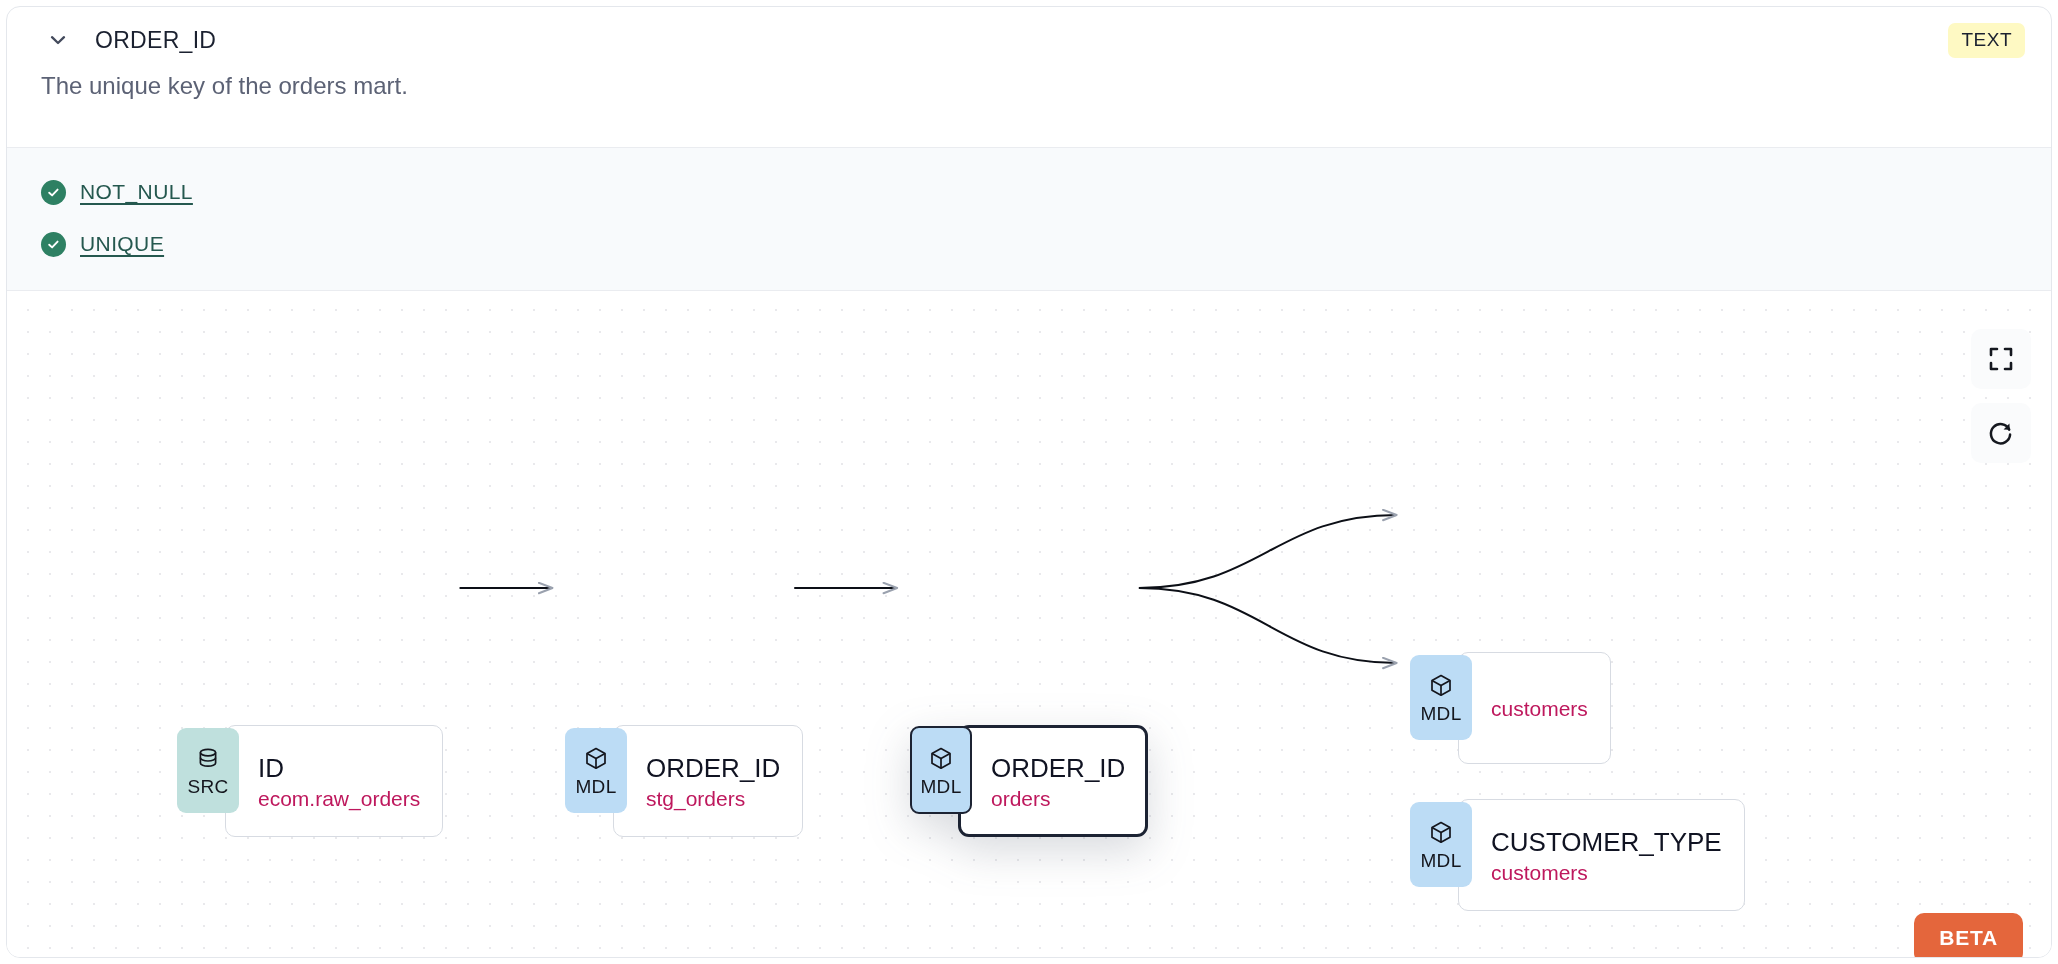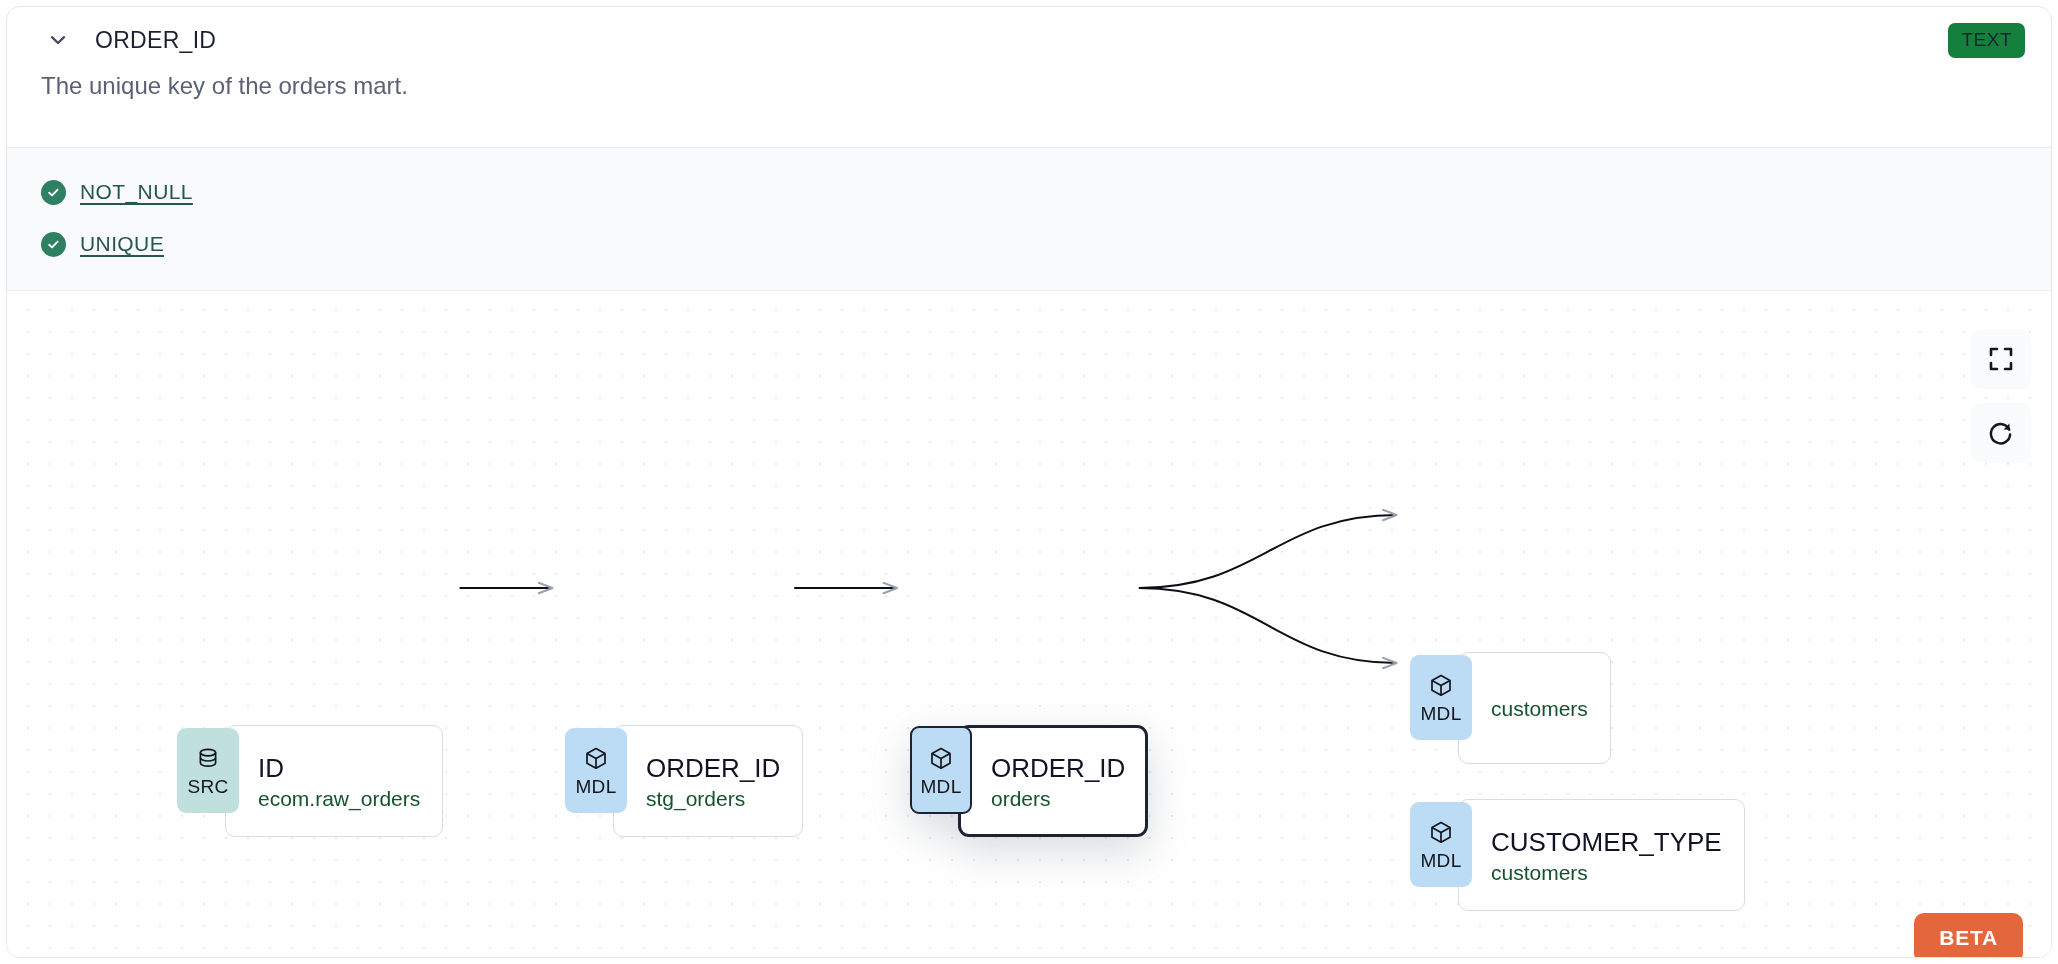--- a/index.html
+++ b/index.html
@@ -45,21 +45,21 @@
   .col-title {
     margin-left: 20px;
     font-size: 23px;
     letter-spacing: 0.3px;
     color: #1b2130;
     font-weight: 400;
     white-space: nowrap;
   }
   .spacer { flex: 1 1 auto; }
   .type-badge {
-    background: #15803d;
+    background: #fef9c3;
     color: #1b2130;
     font-size: 19px;
     letter-spacing: 0.5px;
     padding: 6px 13px 7px;
     border-radius: 7px;
     white-space: nowrap;
   }
 
   
   .description {
@@ -176,21 +176,21 @@
     filter: drop-shadow(0 14px 22px rgba(60,70,90,0.20));
   }
   .node-name {
     font-size: 26px;
     color: #101322;
     line-height: 1.1;
     white-space: nowrap;
   }
   .node-sub {
     font-size: 21px;
-    color: #14532d;
+    color: #be185d;
     line-height: 1.1;
     white-space: nowrap;
   }
 
   
   .controls {
     position: absolute;
     right: 20px;
     top: 38px;
     display: flex;

